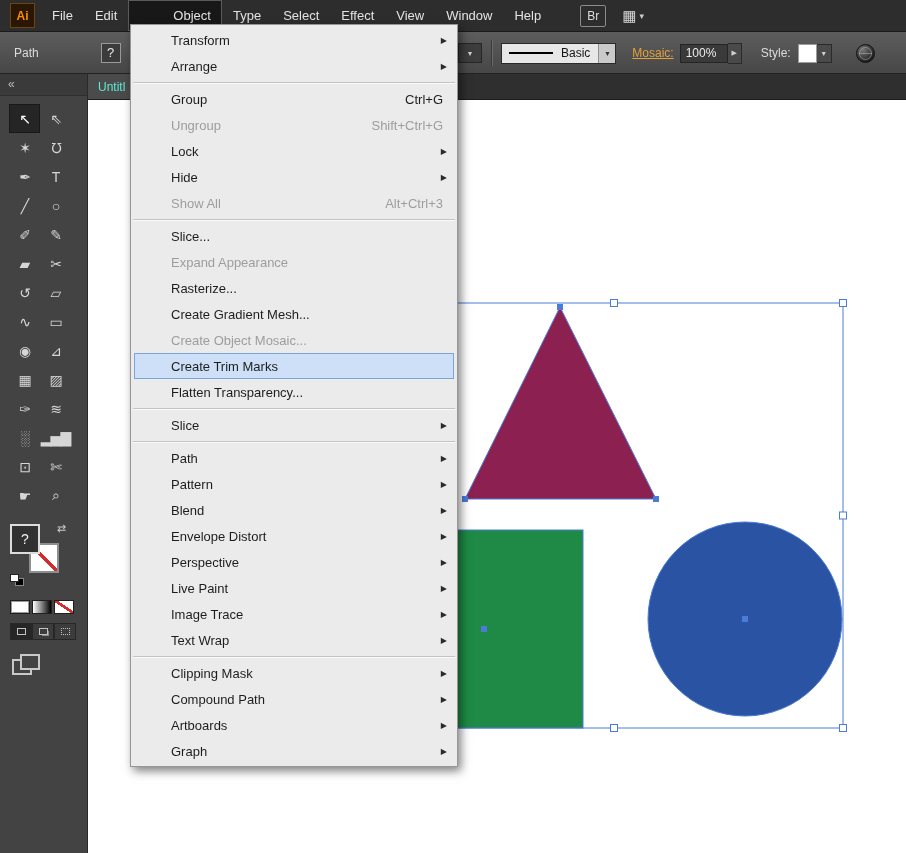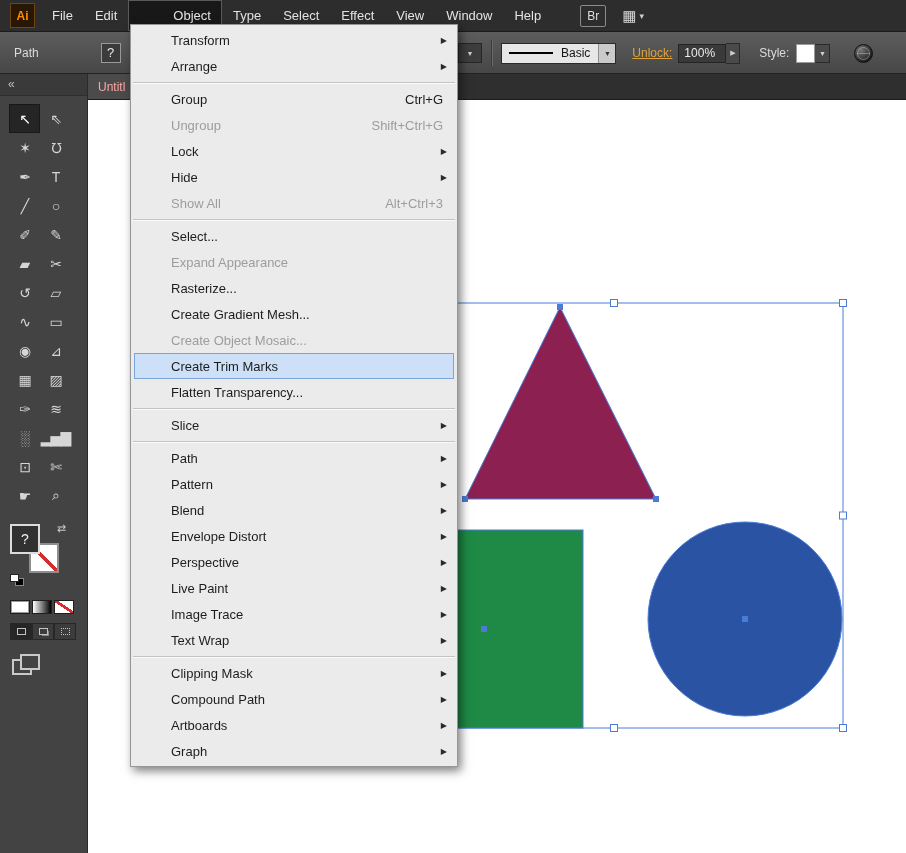--- a/index.html
+++ b/index.html
@@ -89,21 +89,21 @@
     content:""; position:absolute; left:2px; right:2px; top:8px; height:1px;
     background:rgba(200,200,200,.45);
   }
 
   
   .tabbar {
     position:absolute; left:88px; top:74px; right:0; height:26px;
     background:#2f2f2f; border-bottom:1px solid #1d1d1d; display:flex; z-index:4;
   }
   .doc-tab {
-    background:#4b4b4b; color:#fca5a5; font-size:12px; line-height:26px;
+    background:#4b4b4b; color:#5eead4; font-size:12px; line-height:26px;
     padding:0 16px 0 10px; border-right:1px solid #1f1f1f; max-width:160px;
     white-space:nowrap; overflow:hidden; cursor:pointer;
   }
 
   
   .left-panel {
     position:absolute; left:0; top:74px; width:88px; bottom:0;
     background:#434343; border-right:1px solid #2a2a2a; z-index:4;
   }
   .panel-collapse {
@@ -338,21 +338,21 @@
     <div class="vsep"></div>
 
     <div class="stroke-select">
       <div class="line-sample"></div>
       <span class="val">Basic</span>
       <div class="dd-seg">
         <span>▼</span>
       </div>
     </div>
 
-    <span class="opacity-label">Unlock:</span>
+    <span class="opacity-label">Mosaic:</span>
     <div class="opacity-box">
       <span>100%</span>
     </div>
     <div class="spin-btn">
       <span>▶</span>
     </div>
 
     <span class="style-label">Style:</span>
     <div class="style-swatch"></div>
     <div class="style-dd">
@@ -392,21 +392,21 @@
       <span class="mi-label">Hide</span>
       <span class="mi-shortcut"></span>
       <span class="mi-arrow">▶</span>
     </div>
     <div class="menu-row disabled">
       <span class="mi-label">Show All</span>
       <span class="mi-shortcut">Alt+Ctrl+3</span>
     </div>
     <div class="menu-sep"></div>
     <div class="menu-row">
-      <span class="mi-label">Select...</span>
+      <span class="mi-label">Slice...</span>
       <span class="mi-shortcut"></span>
     </div>
     <div class="menu-row disabled">
       <span class="mi-label">Expand Appearance</span>
       <span class="mi-shortcut"></span>
     </div>
     <div class="menu-row">
       <span class="mi-label">Rasterize...</span>
       <span class="mi-shortcut"></span>
     </div>

